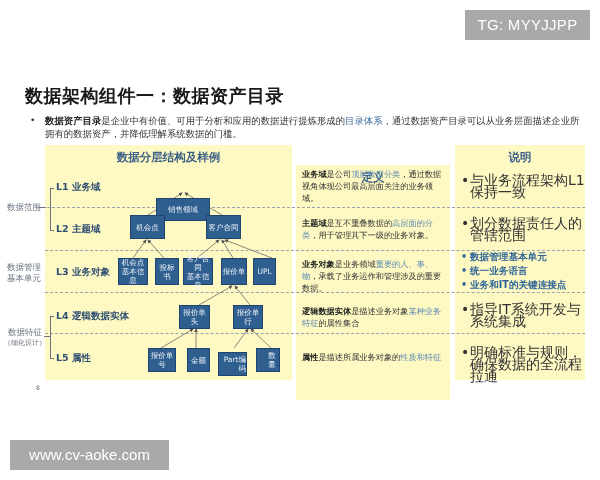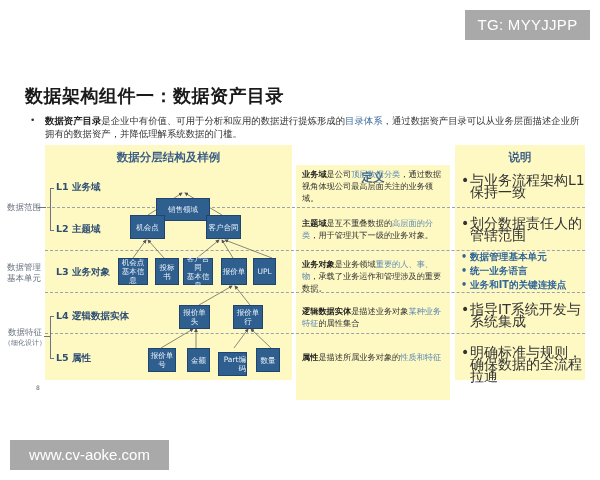--- a/index.html
+++ b/index.html
@@ -142,21 +142,21 @@
 </div>
 <div class="node" style="left:221px; top:258px; width:26px; height:27px;">报价单</div>
 <div class="node" style="left:253px; top:258px; width:23px; height:27px;">UPL</div>
 
 <div class="node" style="left:179px; top:305px; width:31px; height:24px;">报价单头</div>
 <div class="node" style="left:233px; top:305px; width:30px; height:24px;">报价单行</div>
 
 <div class="node" style="left:148px; top:348px; width:28px; height:24px;">报价单号</div>
 <div class="node" style="left:187px; top:348px; width:23px; height:24px;">金额</div>
 <div class="node" style="left:218px; top:352px; width:29px; height:24px;text-align:right;">Part编码</div>
-<div class="node" style="left:256px; top:348px; width:24px; height:24px;">数量</div>
+<div class="node" style="left:256px; top:348px; width:24px; height:24px;padding-left:8px;">数量</div>
 
 <div class="def" style="top:168px;"><b>业务域</b><span>是公司</span><span class="hl">顶层数据分类</span><span>，通过数据视角体现公司最高层面关注的业务领域。</span></div>
 <div class="def" style="top:217px;"><b>主题域</b><span>是互不重叠数据的</span><span class="hl">高层面的分类</span><span>，用于管理其下一级的业务对象。</span></div>
 <div class="def" style="top:258px;"><b>业务对象</b><span>是业务领域</span><span class="hl">重要的人、事、物</span><span>，承载了业务运作和管理涉及的重要数据。</span></div>
 <div class="def" style="top:305px;"><b>逻辑数据实体</b><span>是描述业务对象</span><span class="hl">某种业务特征</span><span>的属性集合</span></div>
 <div class="def" style="top:351px;"><b>属性</b><span>是描述所属业务对象的</span><span class="hl">性质和特征</span><span></span></div>
 
 <div class="note" style="top:174px;">
   <div class="li">与业务流程架构L1保持一致</div>
 </div>

